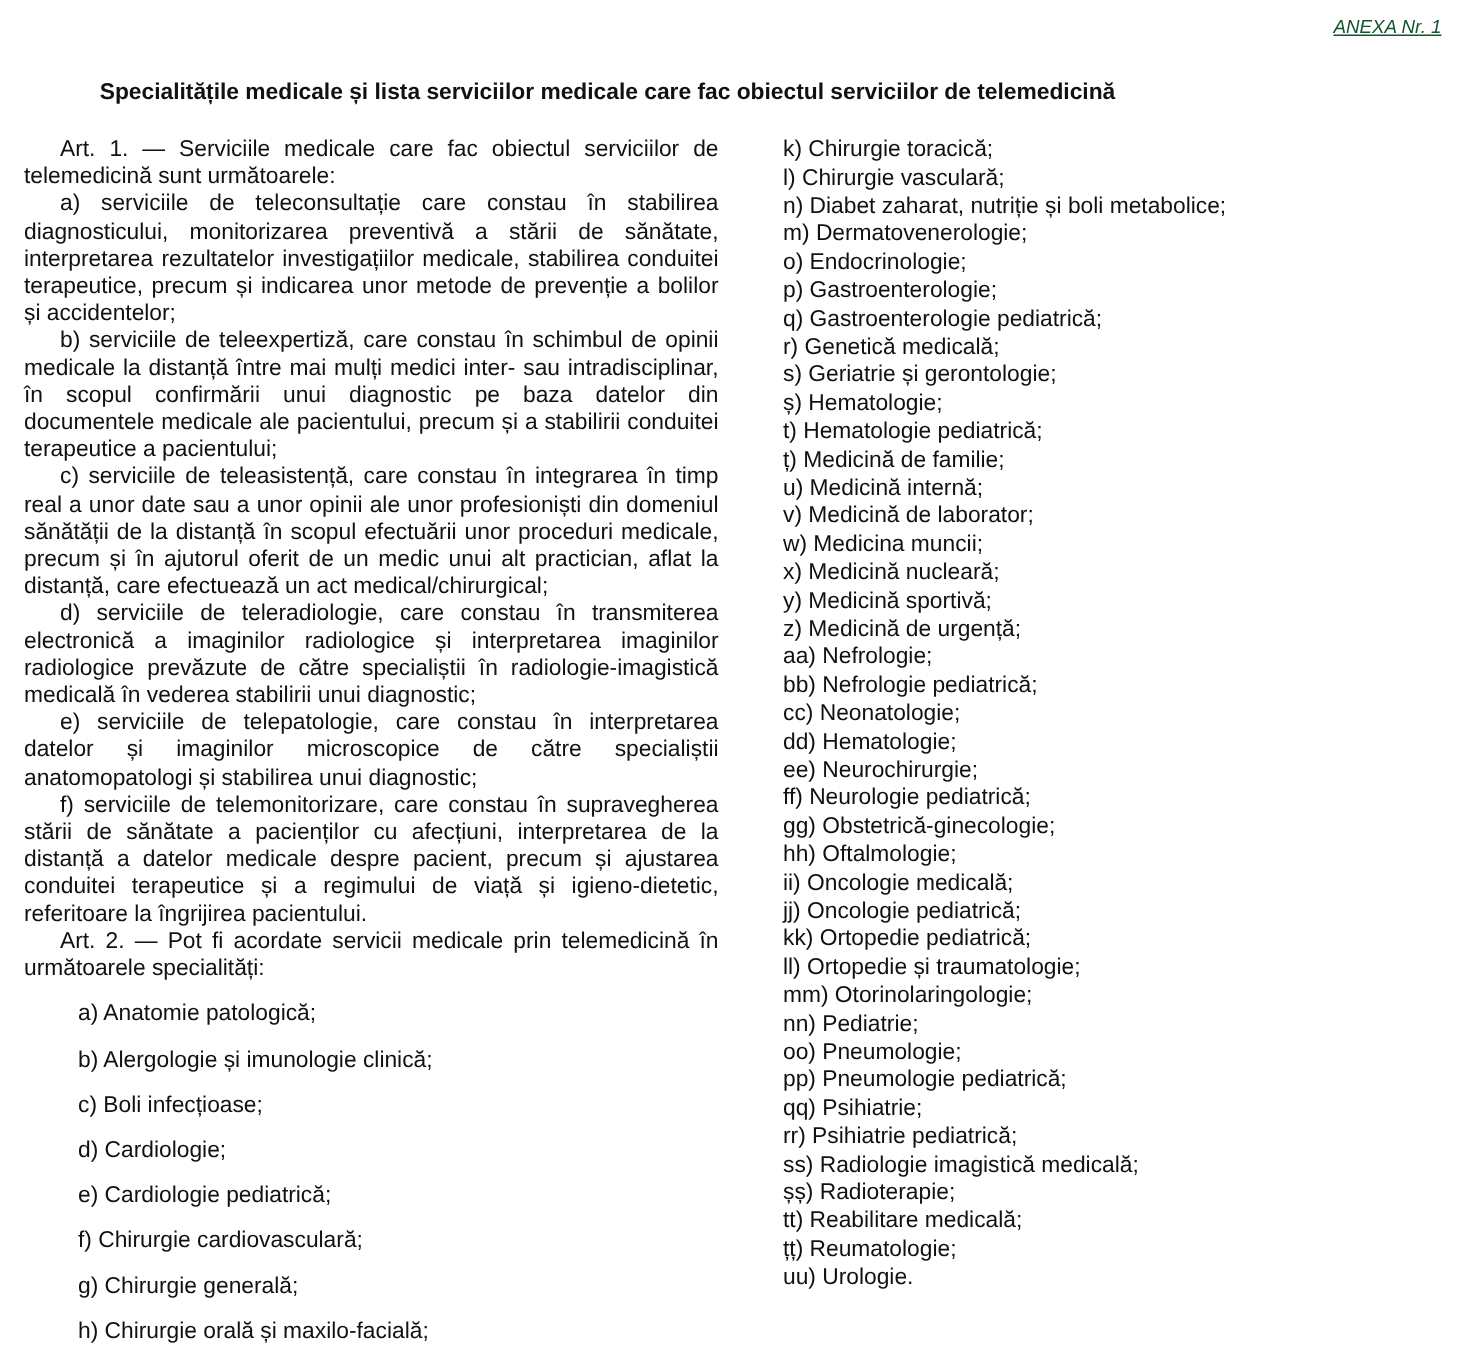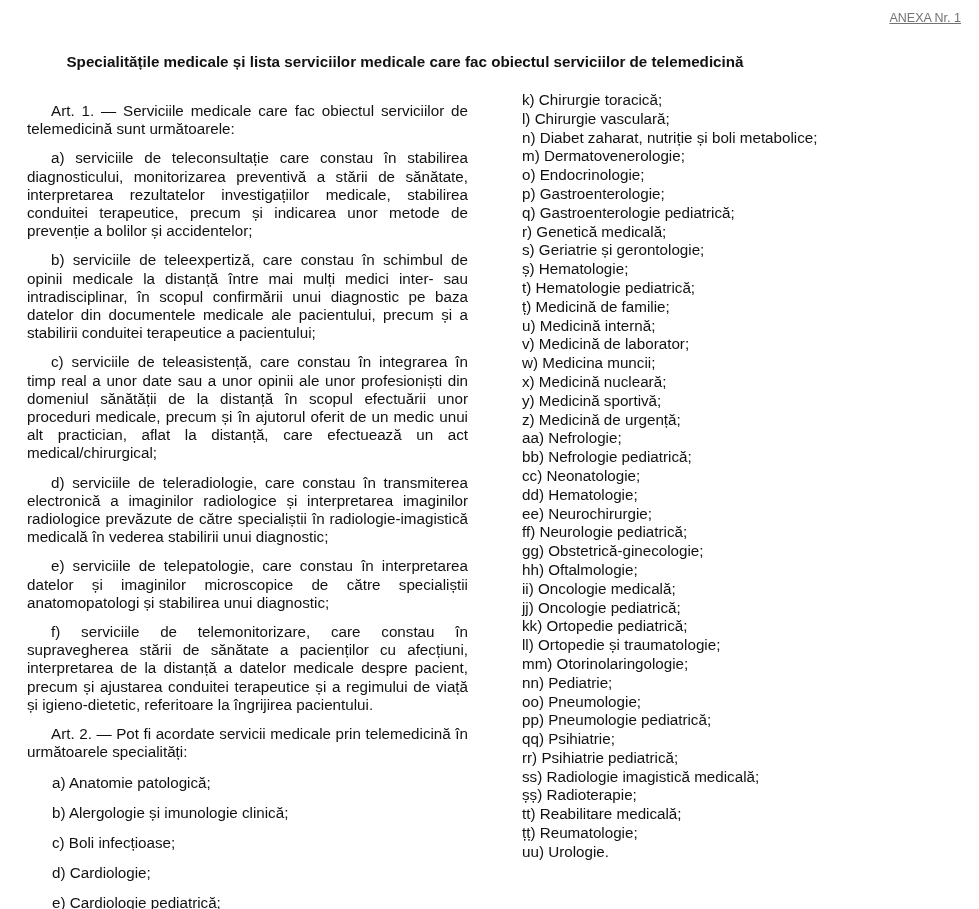--- a/index.html
+++ b/index.html
@@ -13,43 +13,44 @@
       position: relative;
       overflow: hidden;
       font-family: "Liberation Sans", sans-serif;
       color: #111111;
     }
     .annex {
       position: absolute;
       top: 11px;
       right: 18px;
       font-size: 12.5px;
+      font-style: italic;
       text-decoration: underline;
-      color: #737373;
+      color: #14532d;
     }
     .doc-title {
       position: absolute;
       top: 53px;
       left: 0;
       width: 810px;
       text-align: center;
       font-size: 15.2px;
       font-weight: bold;
       color: #111;
     }
     .col-left {
       position: absolute;
       top: 91px;
       left: 16px;
       width: 463px;
       font-size: 15.2px;
       line-height: 18.2px;
     }
     .col-left p {
-      margin: 11px;
+      margin: 0;
       text-align: justify;
       text-indent: 24px;
     }
     .col-left .list-item {
       margin: 12px;
       padding-left: 24px;
       white-space: nowrap;
     }
     .col-right {
       position: absolute;

